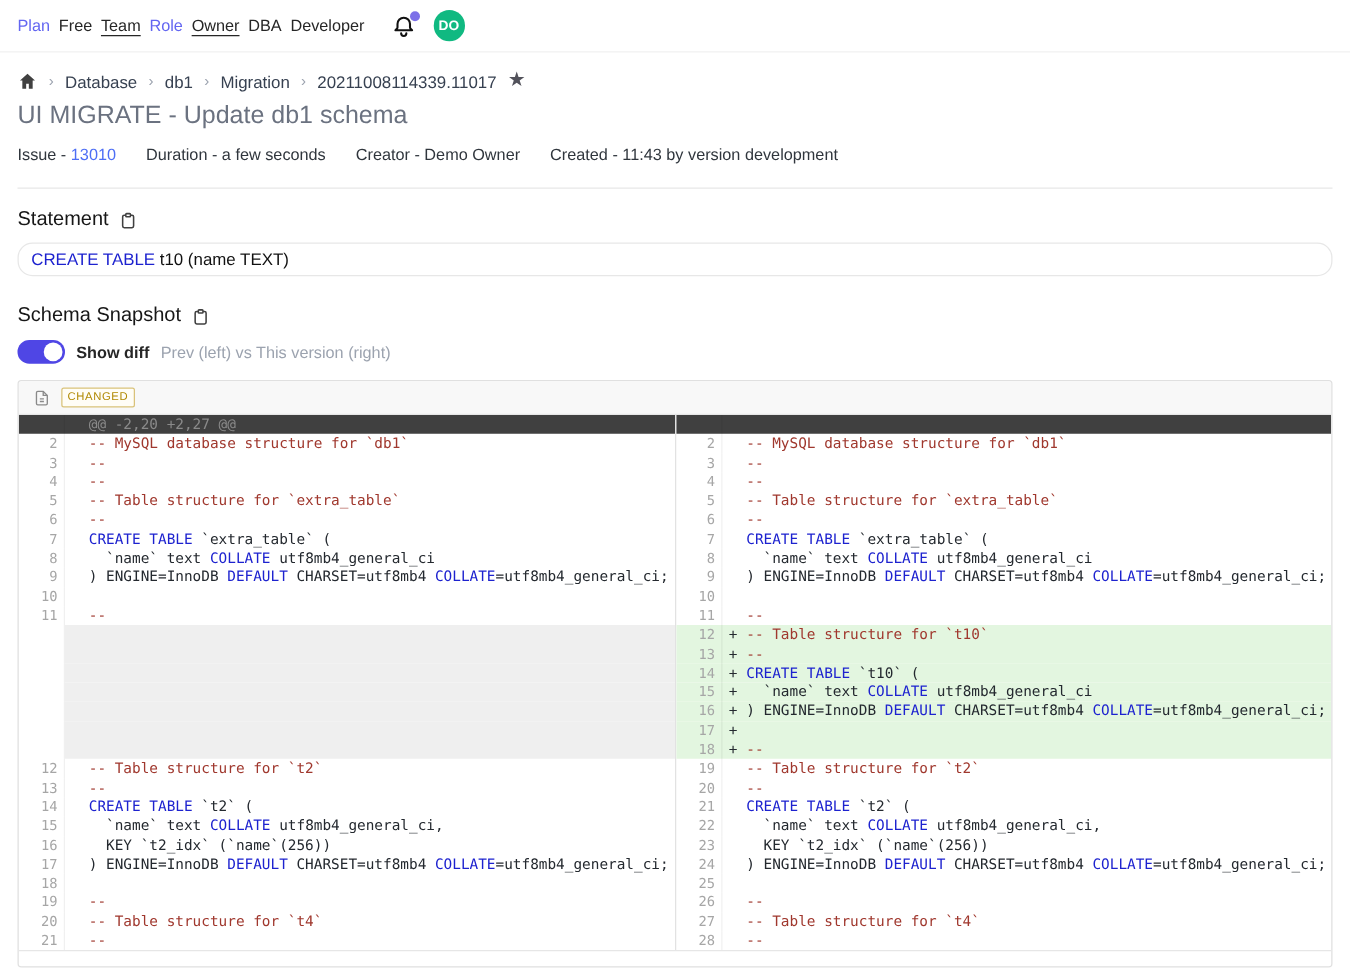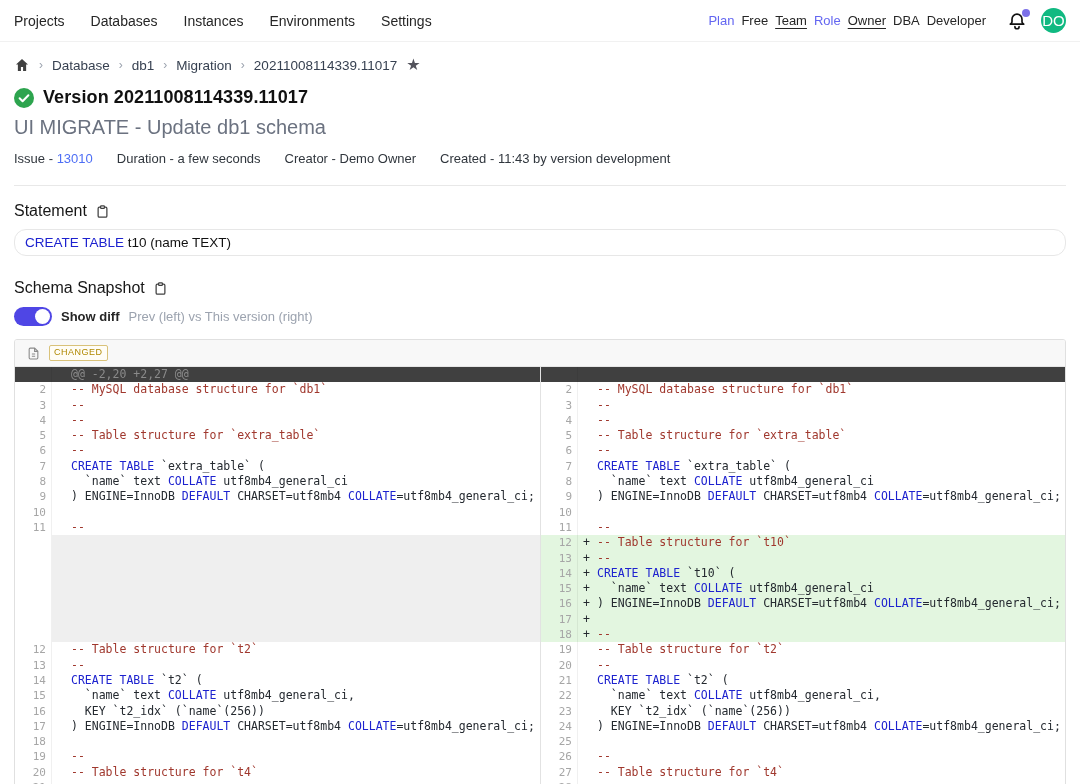--- a/index.html
+++ b/index.html
@@ -15,21 +15,21 @@
   .nav-right .lbl { color:var(--nav-accent); margin-right:7px; }
   .nav-right .opt { margin-right:7px; cursor:pointer; }
   .nav-right .opt.active { text-decoration:underline; text-underline-offset:3px; }
   .nav-right .grp { display:flex; align-items:center; }
   .bell-wrap { position:relative; margin-left:14px; width:22px; height:22px; cursor:pointer; }
   .bell-wrap svg { width:20px; height:20px; stroke:#111; fill:none; stroke-width:2;
                    stroke-linecap:round; stroke-linejoin:round; }
   .bell-dot { position:absolute; top:-1px; right:-1px; width:8px; height:8px;
               border-radius:50%; background:#7c70e8; }
   .avatar { width:25px; height:25px; border-radius:50%; background:var(--avatar-bg);
-            color:#fff; font-size:15px; font-weight:400; display:flex; align-items:center;
+            color:#fff; font-size:11px; font-weight:700; display:flex; align-items:center;
             justify-content:center; margin-left:12px; cursor:pointer; }
 
   
   .main { padding:0 14px; }
 
   .breadcrumb { display:flex; align-items:center; padding-top:15px; font-size:13.5px; color:#374151; }
   .breadcrumb .sep { color:#9ca3af; margin:0 9px; font-size:12px; }
   .breadcrumb .bc-item { cursor:pointer; }
   .home-icon svg { width:16px; height:16px; fill:#404040; display:block; cursor:pointer; }
   .star-icon { color:#52525b; font-size:16px; margin-left:9px; cursor:pointer; line-height:1; }
@@ -88,27 +88,20 @@
   .t-c { color:var(--comment); }
   .hunk { color:#8a8a8a; }
   .drow.hunkrow { background:#404040; }
   .drow.add { background:var(--added-bg); }
   .drow.gap .code { background:var(--gap-bg); }
 </style>
 </head>
 <body>
 
 <header class="topnav">
-  <div class="nav-left">
-    <span class="nav-item">Projects</span>
-    <span class="nav-item">Databases</span>
-    <span class="nav-item">Instances</span>
-    <span class="nav-item">Environments</span>
-    <span class="nav-item">Settings</span>
-  </div>
   <div class="nav-right">
     <div class="grp">
       <span class="lbl">Plan</span>
       <span class="opt">Free</span>
       <span class="opt active">Team</span>
     </div>
     <div class="grp">
       <span class="lbl">Role</span>
       <span class="opt active">Owner</span>
       <span class="opt">DBA</span>
@@ -137,29 +130,20 @@
     <span class="bc-item">Database</span>
     <span class="sep">›</span>
     <span class="bc-item">db1</span>
     <span class="sep">›</span>
     <span class="bc-item">Migration</span>
     <span class="sep">›</span>
     <span class="bc-item">20211008114339.11017</span>
     <span class="star-icon">★</span>
   </div>
 
-  <div class="ver-row">
-    <span class="check-icon">
-      <svg viewBox="0 0 20 20">
-          <circle cx="10" cy="10" r="10" fill="#2da44e"></circle>
-          <path d="M5.6 10.3l3 3 5.8-6" stroke="#fff" stroke-width="2" fill="none" stroke-linecap="round" stroke-linejoin="round"></path>
-        </svg>
-    </span>
-    <h1 class="page-title">Version 20211008114339.11017</h1>
-  </div>
 
   <div class="subtitle">UI MIGRATE - Update db1 schema</div>
 
   <div class="meta">
     <span>
       <span>Issue -</span>
       <a class="issue-link">13010</a>
     </span>
     <span>Duration - a few seconds</span>
     <span>Creator - Demo Owner</span>

